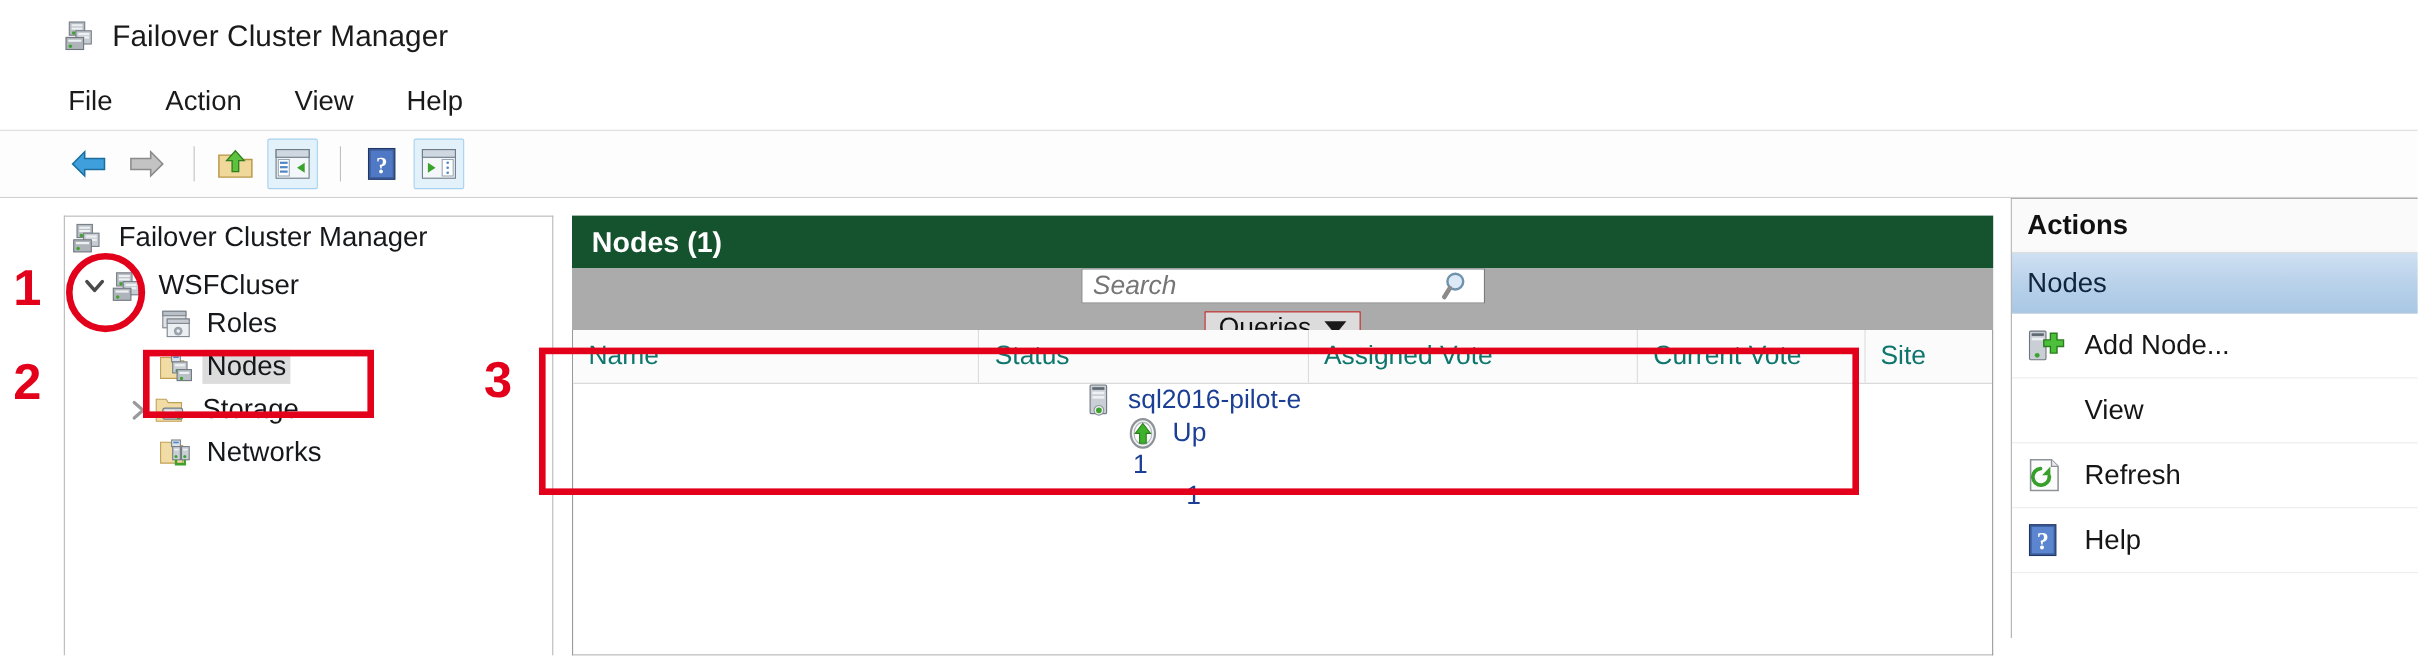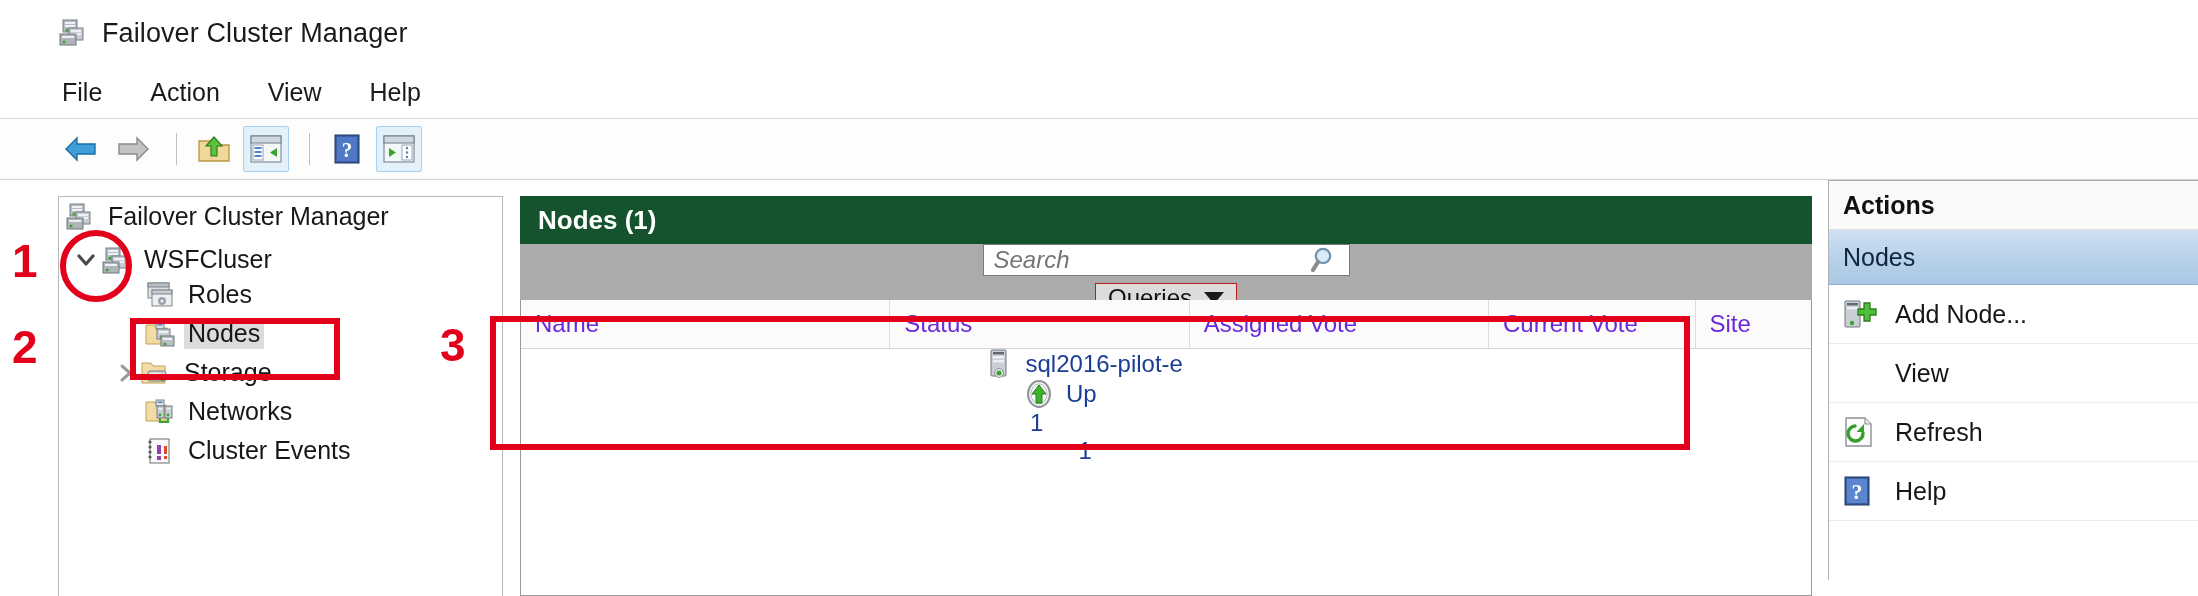--- a/index.html
+++ b/index.html
@@ -86,21 +86,21 @@
     width:40px;height:40px;border-radius:50%;
     background:radial-gradient(circle at 50% 30%, #fdfdfd 0%, #e4e4e4 65%, #cfcfcf 100%);
     border:1px solid #8d8d8d;box-sizing:border-box;display:flex;align-items:center;justify-content:center;
   }
   #grid-wrap{
     height:296px;background:#ffffff;border:1px solid #9a9a9a;border-top:none;box-sizing:border-box;
     position:relative;overflow:hidden;
   }
   #grid-head{display:flex;height:48px;background:#fbfbfb;border-bottom:1px solid #d6d6d6;}
   .gh{
-    font-size:24px;color:#6d28d9;display:flex;align-items:center;padding-left:14px;
+    font-size:24px;color:#0f766e;display:flex;align-items:center;padding-left:14px;
     border-right:1px solid #dcdcdc;box-sizing:border-box;height:100%;overflow:hidden;white-space:nowrap;
   }
   .grow{display:flex;height:52px;align-items:center;flex-direction:column;}
   .gc{font-size:24px;color:#1b3f94;display:flex;align-items:center;padding-left:14px;box-sizing:border-box;height:100%;white-space:nowrap;}
   .gc.name{color:#1b3f94;}
 
   
   #actions-pane{
     position:absolute;left:1828px;top:0;width:370px;height:400px;
     background:#ffffff;border-left:1px solid #b0b0b0;border-top:1px solid #b0b0b0;
@@ -315,36 +315,20 @@
           <circle cx="15" cy="17" r="1.4" fill="#3ea32e"></circle>
           <rect x="20" y="8" width="7" height="12" fill="#c9cfd5" stroke="#747c84"></rect>
           <rect x="21.5" y="10" width="4" height="1.5" fill="#eef1f3"></rect>
           <circle cx="23" cy="17" r="1.4" fill="#3ea32e"></circle>
           <path d="M15 20 L15 24 L23 24 L23 20" fill="none" stroke="#3ea32e" stroke-width="2.2"></path>
         </svg>
       </span>
       <span class="tlabel">Networks</span>
     </div>
 
-    <div class="tree-row" style="padding-left:86px;">
-      <span class="ticon">
-        <svg class="sv" width="30" height="28" viewBox="0 0 30 28">
-          <rect x="5" y="2" width="19" height="24" fill="#fafafa" stroke="#6e6e6e"></rect>
-          <circle cx="5" cy="5" r="1.6" fill="#555"></circle>
-            <circle cx="5" cy="10" r="1.6" fill="#555"></circle>
-            <circle cx="5" cy="15" r="1.6" fill="#555"></circle>
-            <circle cx="5" cy="20" r="1.6" fill="#555"></circle>
-          <path d="M12 8 L16 8 L16 17 L12 17 Z" fill="#8e44ad"></path>
-          <rect x="12" y="19" width="4" height="4" fill="#8e44ad"></rect>
-          <path d="M19 9 L22 9 L22 17 L19 17 Z" fill="#e04a2f"></path>
-          <rect x="19" y="19" width="3" height="3" fill="#e04a2f"></rect>
-        </svg>
-      </span>
-      <span class="tlabel">Cluster Events</span>
-    </div>
 
   </div>
 
   <div id="center-pane">
     <div id="center-head">Nodes (1)</div>
 
     <div id="filter-bar">
       <div id="search-box">
         <input id="search-input" type="text" value="" placeholder="Search" style="">
         <span>

